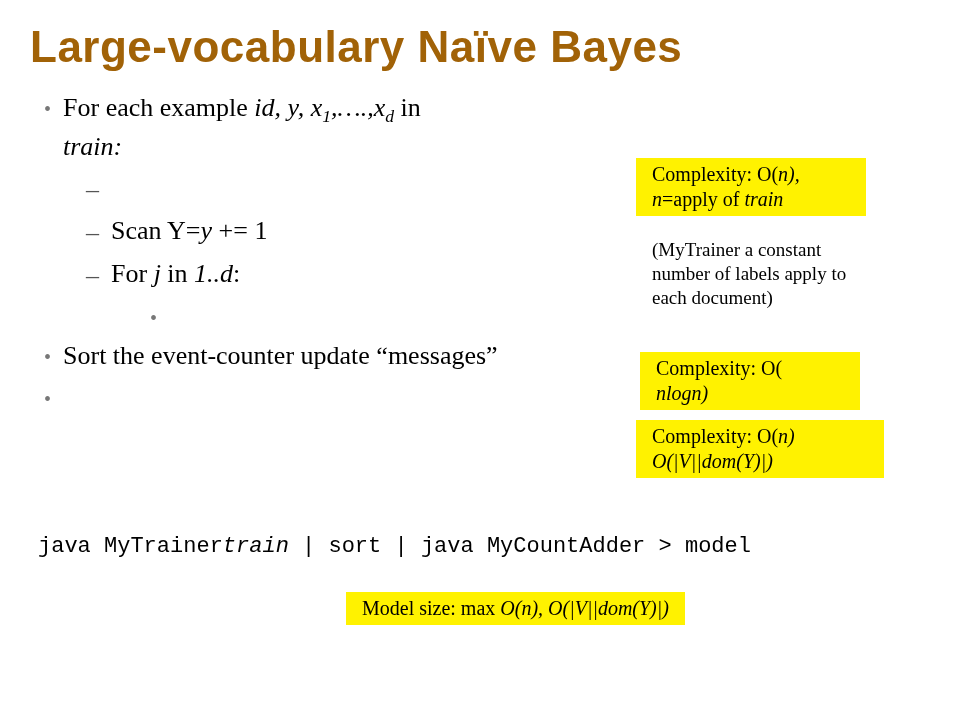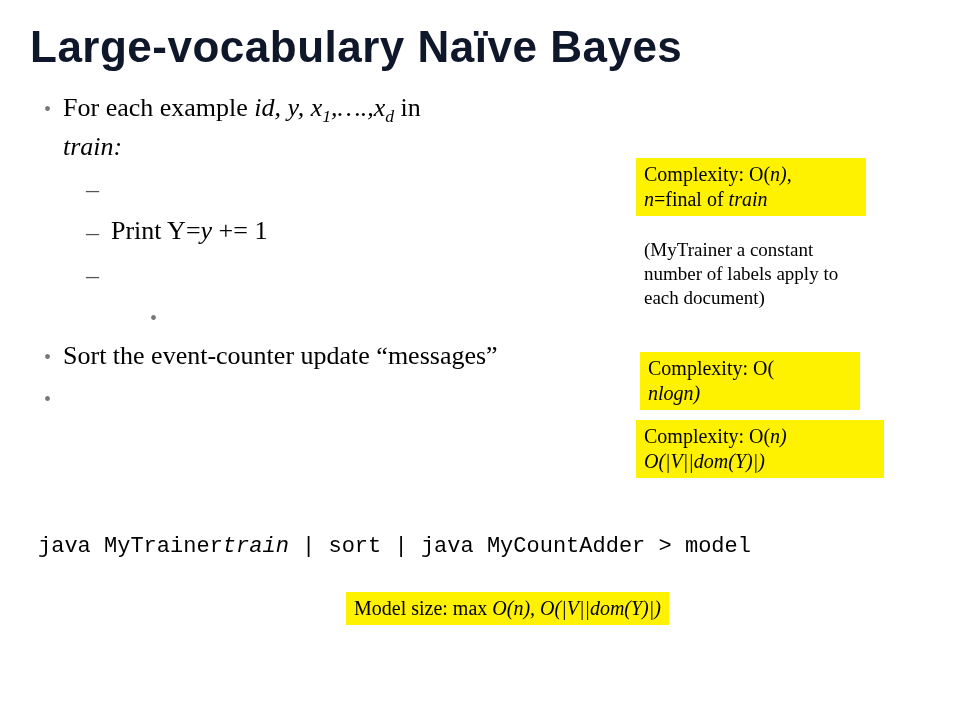--- a/index.html
+++ b/index.html
@@ -8,21 +8,21 @@
     height: 720px;
     background: #ffffff;
     font-family: Georgia, 'Times New Roman', serif;
     color: #000;
     position: relative;
     overflow: hidden;
   }
   .title {
     font-family: 'Trebuchet MS', 'Segoe UI', sans-serif;
     font-weight: 600;
-    color: #0f172a;
+    color: #a16207;
     font-size: 44px;
     padding: 22px 0 0 30px;
     letter-spacing: 0.5px;
   }
   .content {
     position: relative;
     padding: 18px 30px 0 30px;
   }
   .bullet-l1, .bullet-l2, .bullet-l3 {
     display: flex;
@@ -43,21 +43,21 @@
   }
   .marker-dot { color: #777; }
   .marker-dash { color: #555; font-size: 26px; margin-top: 2px; }
   .marker-dot2 { color: #777; }
   .ital { font-style: italic; }
   .note-box {
     position: absolute;
     font-family: Georgia, serif;
     font-size: 20px;
     line-height: 1.25;
-    padding: 4px 8px;
+    padding: 4px 16px;
   }
   .yellow { background: #fff200; }
   .plain { background: transparent; }
   .code-line {
     font-family: 'Courier New', monospace;
     font-size: 22px;
     position: absolute;
     left: 38px;
     top: 534px;
     white-space: nowrap;
@@ -78,46 +78,49 @@
     </span>
   </div>
 
   <div class="bullet-l2">
     <span class="marker marker-dash">–</span>
   </div>
 
   <div class="bullet-l2">
     <span class="marker marker-dash">–</span>
     <span>
-      <span>Print Y=</span><span class="ital">y</span><span> += 1</span>
+      <span>Scan Y=</span><span class="ital">y</span><span> += 1</span>
     </span>
   </div>
 
   <div class="bullet-l2">
     <span class="marker marker-dash">–</span>
+    <span>
+      <span>For </span><span class="ital">j</span><span> in </span><span class="ital">1..d</span><span>:</span>
+    </span>
   </div>
 
   <div class="bullet-l3">
     <span class="marker marker-dot2">•</span>
   </div>
 
   <div class="bullet-l1">
     <span class="marker marker-dot">•</span>
     <span style="max-width:540px;">Sort the event-counter update “messages”</span>
   </div>
 
   <div class="bullet-l1">
     <span class="marker marker-dot">•</span>
   </div>
 
 </div>
 
 <div class="note-box yellow" style="left:636px; top:158px; width:230px;">
   <span>Complexity: O(</span><span class="ital">n),</span><br>
-  <span class="ital">n</span><span>=final of </span><span class="ital">train</span>
+  <span class="ital">n</span><span>=apply of </span><span class="ital">train</span>
 </div>
 
 <div class="note-box plain" style="left:636px; top:234px; width:230px; font-size:19px;">(MyTrainer a constant number of labels apply to each document)</div>
 
 <div class="note-box yellow" style="left:640px; top:352px; width:220px;">
   <span>Complexity: O(</span><br><span style="font-style:italic;">nlogn)</span>
 </div>
 
 <div class="note-box yellow" style="left:636px; top:420px; width:248px;">
   <span>Complexity: O(</span><span class="ital">n)</span><br>

